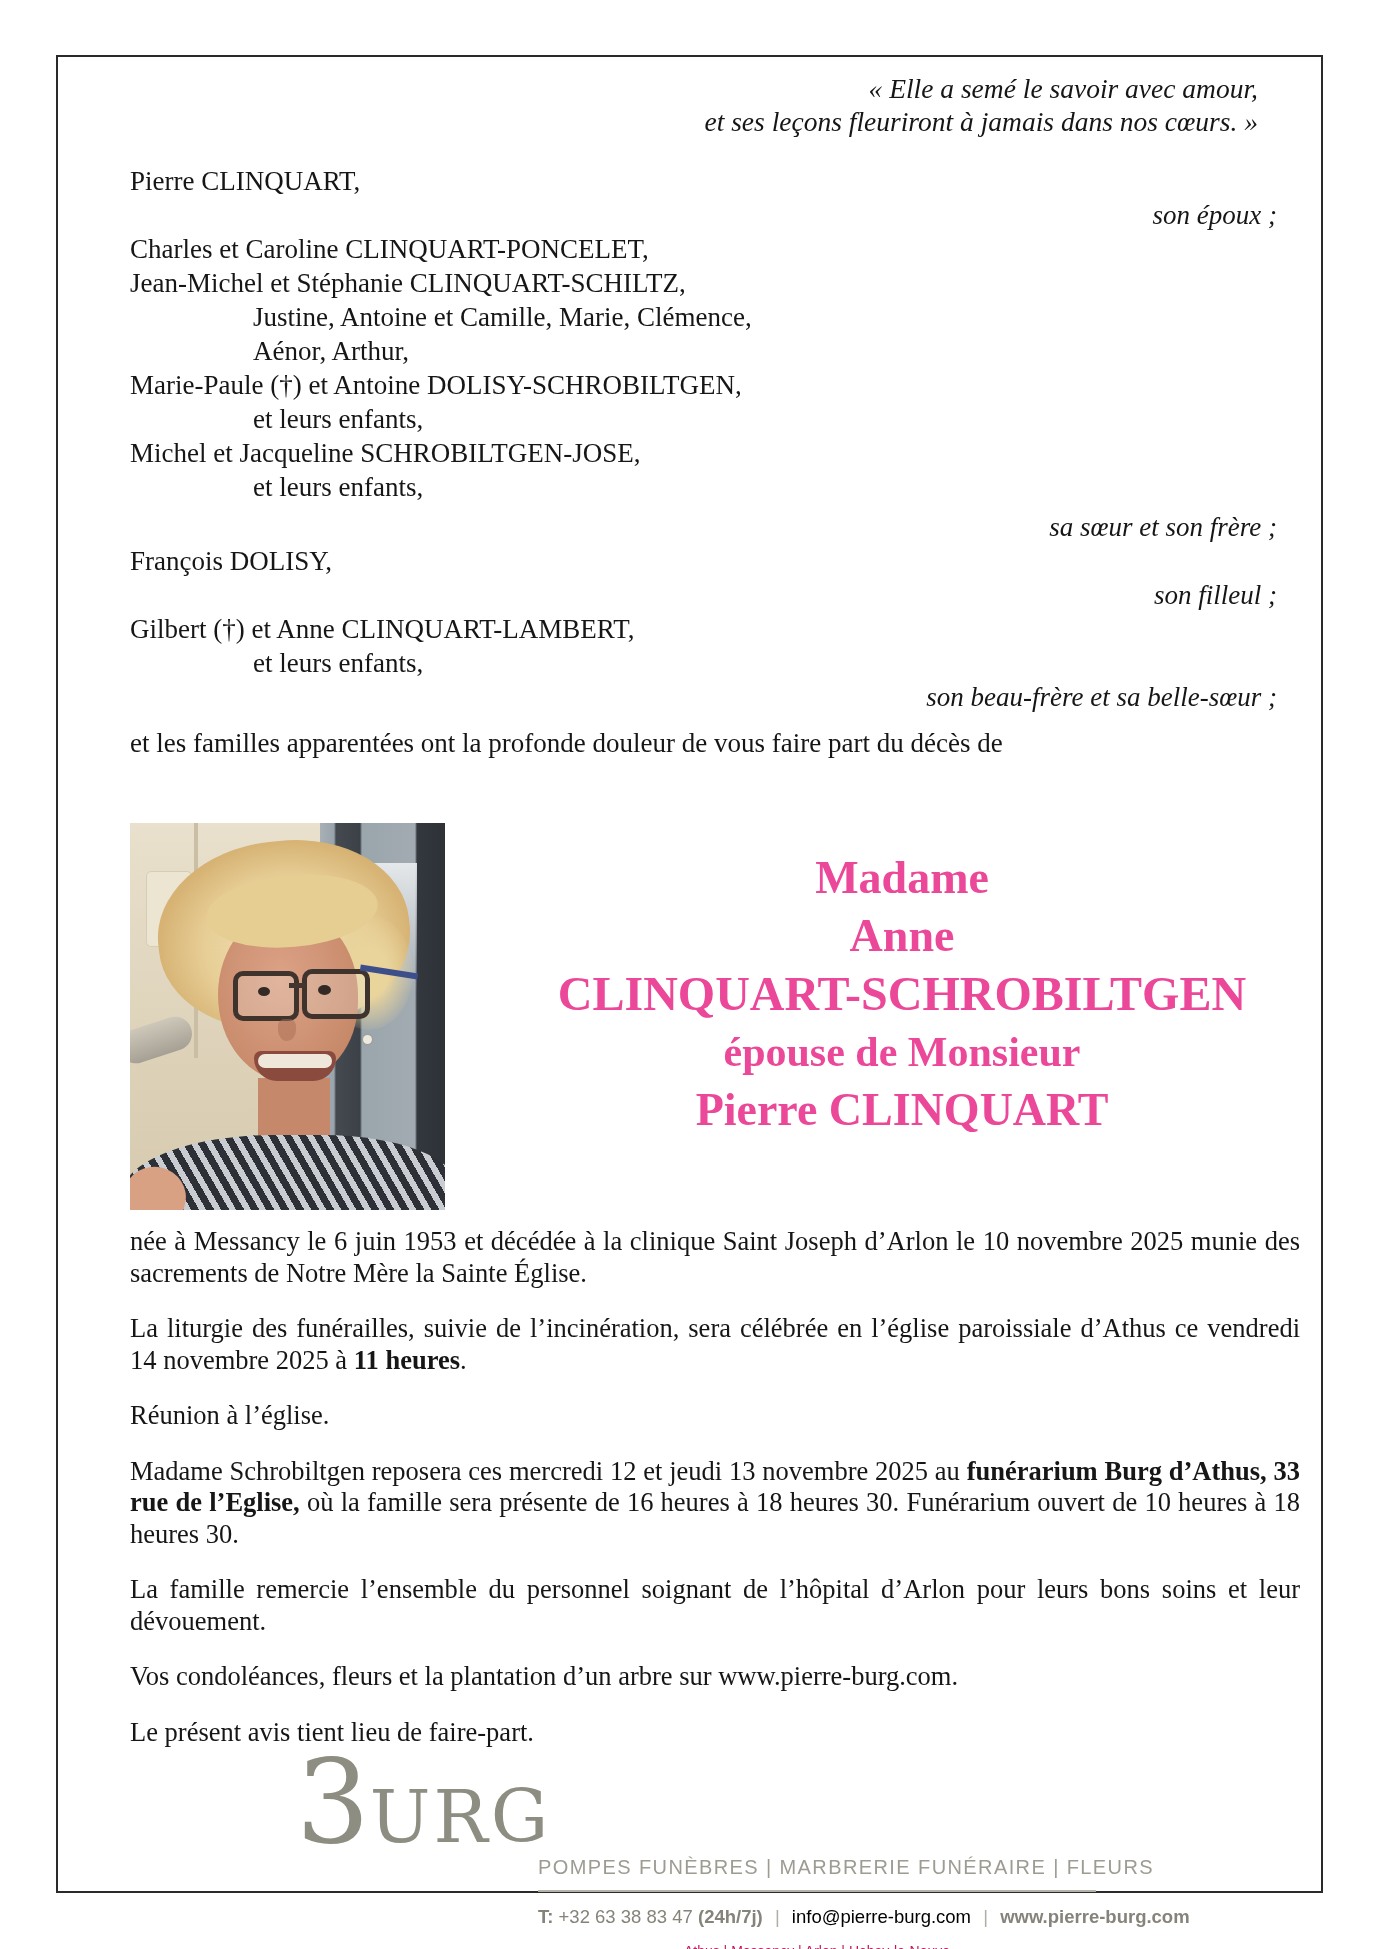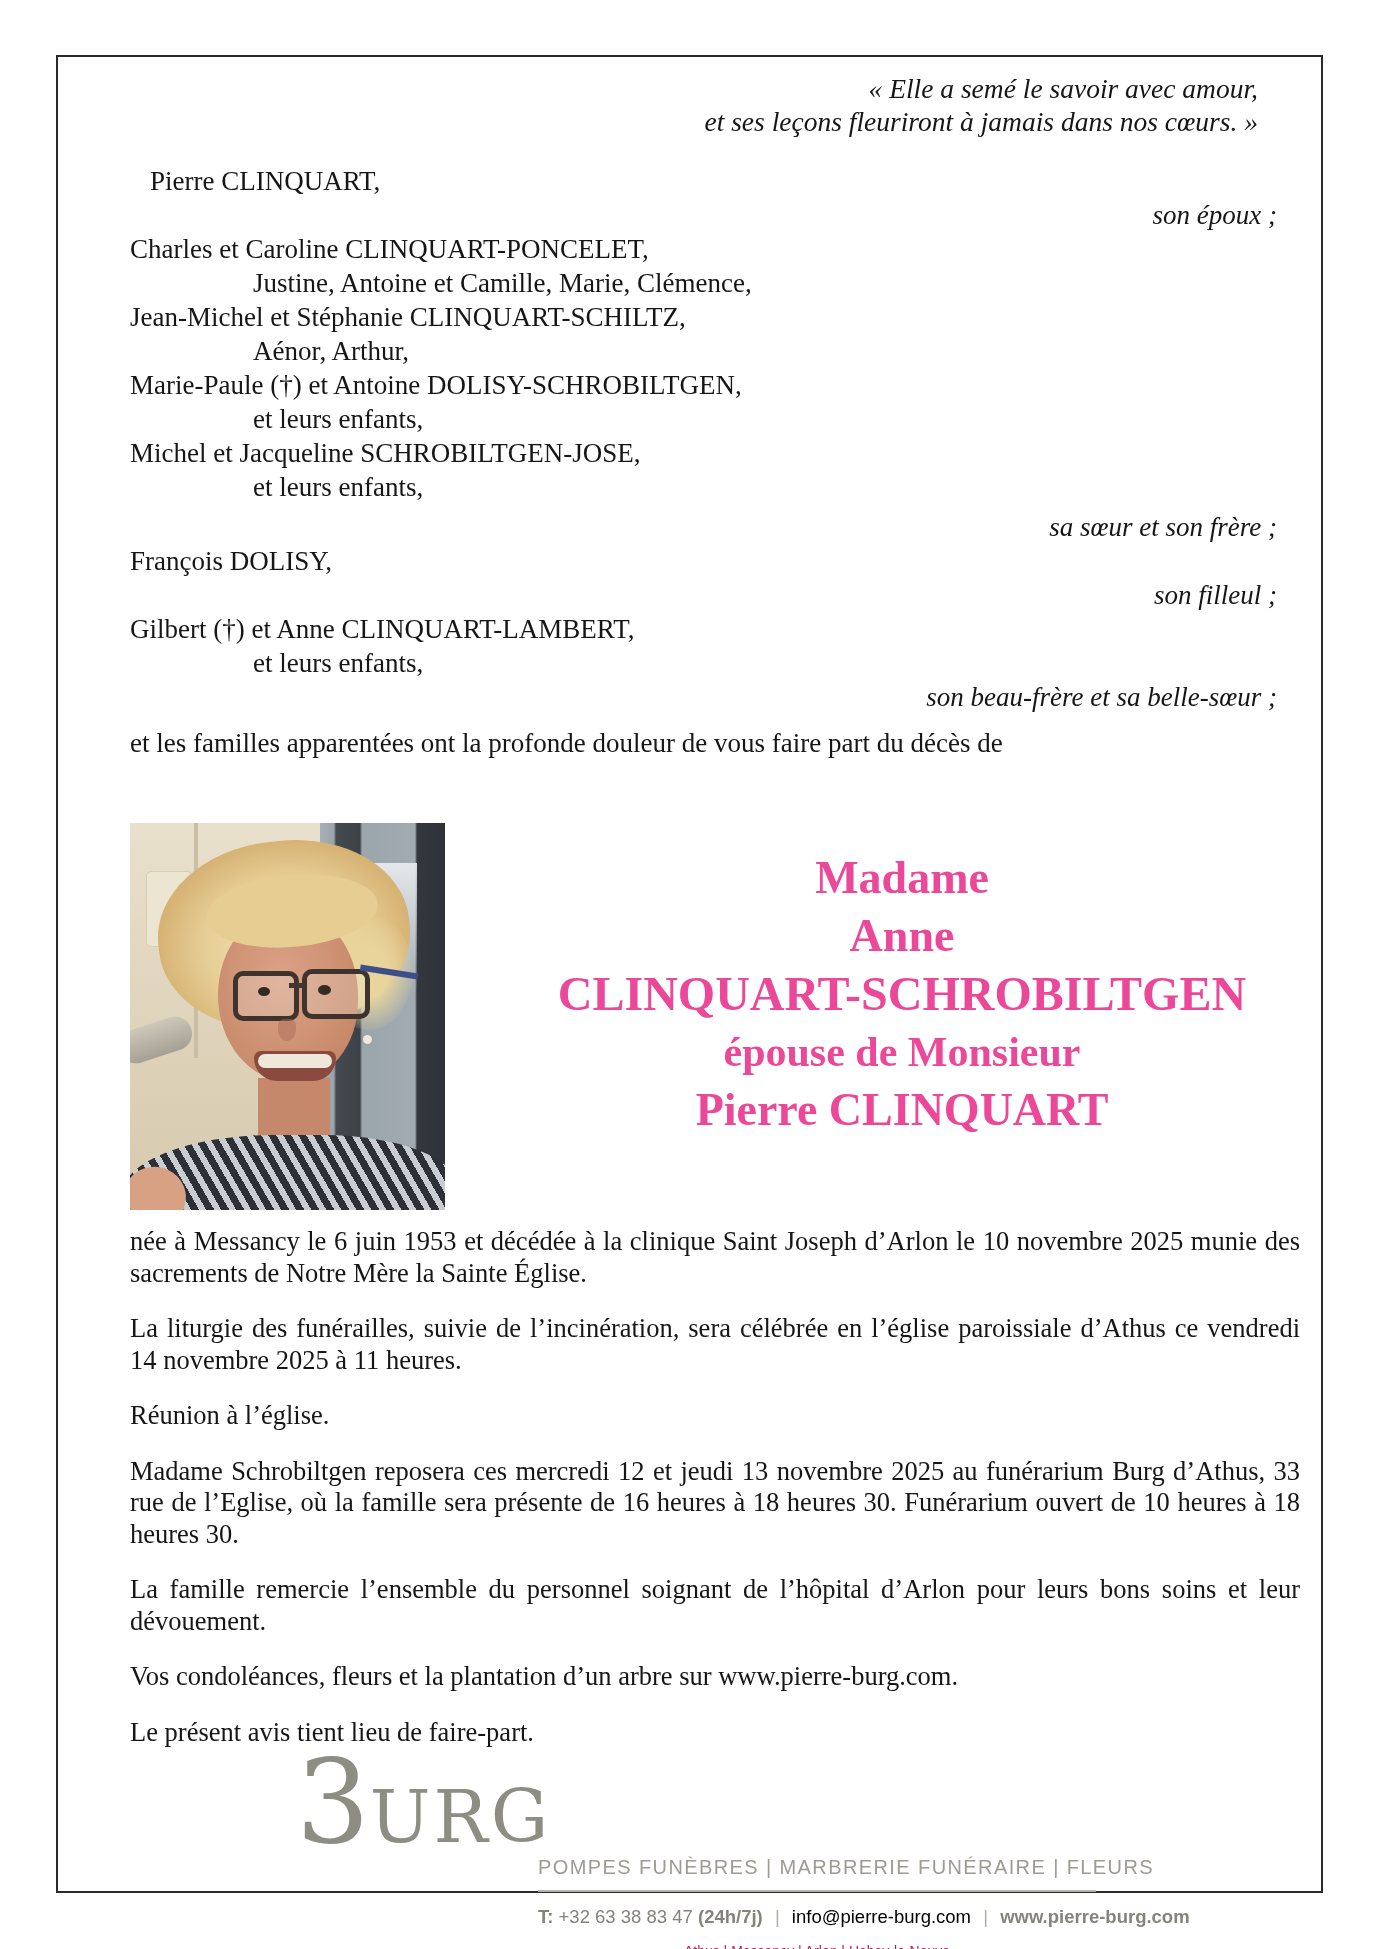--- a/index.html
+++ b/index.html
@@ -7,21 +7,21 @@
         font-family:"Liberation Serif",serif;color:#161616;overflow:hidden;}
   .frame{position:absolute;left:56px;top:55px;width:1267px;height:1838px;
          border:2px solid #2a2a2a;box-sizing:border-box;}
 
   
   .lines{position:absolute;left:130px;top:72px;width:1170px;font-size:27px;}
   .ln{line-height:34px;white-space:nowrap;}
   .ind{padding-left:123px;}
   .rel{text-align:right;font-style:italic;padding-right:23px;white-space:nowrap;}
   .quote-line{text-align:right;font-style:italic;padding-right:42px;line-height:33px;font-size:27.5px;}
-  .mt26{margin-top:26px;margin-left:20px;}
+  .mt26{margin-top:26px;}
   .mt6{margin-top:6px;}
   .mt12{margin-top:12px;}
   .wrap{white-space:normal;}
 
   
   .photo{position:absolute;left:130px;top:823px;width:315px;height:387px;overflow:hidden;
          background:linear-gradient(180deg,#e9e0cd 0%,#ded3ba 55%,#d6c9ae 100%);}
   .photo div{position:absolute;}
   .ph-seam{left:64px;top:0;width:4px;height:235px;background:#cabfa4;}
   .ph-switch{left:16px;top:48px;width:44px;height:74px;background:#ece5d2;
@@ -68,21 +68,21 @@
   .t-madame{font-size:46px;}
   .t-first{font-size:46px;}
   .t-surname{font-size:48px;}
   .t-epouse{font-size:42px;}
   .t-spouse{font-size:46px;}
 
   
   .paras{position:absolute;left:130px;top:1226px;width:1170px;font-size:26.5px;
          line-height:31.5px;text-align:justify;}
   .paras p{margin:0 0 24px 0;}
-  .b{font-weight:normal;margin-top:16px;}
+  .b{font-weight:bold;margin-top:16px;}
 
   
   .logo{position:absolute;left:296px;top:1752px;color:#8d8d81;
         font-family:"DejaVu Serif",serif;white-space:nowrap;}
   .logo3{font-size:116px;line-height:100px;}
   .logourg{font-size:72px;letter-spacing:3px;}
   .f-right{position:absolute;left:538px;top:1854px;width:558px;
            font-family:"Liberation Sans",sans-serif;}
   .f-services{font-size:20px;letter-spacing:1.4px;color:#9d9b92;line-height:26px;white-space:nowrap;}
   .f-divider{margin-top:10px;width:100%;height:2px;background:#b5b3aa;}
@@ -99,22 +99,22 @@
 <div class="page">
   <div class="frame"></div>
 
   <div class="lines">
     <div class="ln quote-line">« Elle a semé le savoir avec amour,</div>
     <div class="ln quote-line">et ses leçons fleuriront à jamais dans nos cœurs. »</div>
 
     <div class="ln mt26">Pierre CLINQUART,</div>
     <div class="ln rel">son époux ;</div>
     <div class="ln">Charles et Caroline CLINQUART-PONCELET,</div>
+    <div class="ln">Jean-Michel et Stéphanie CLINQUART-SCHILTZ,</div>
     <div class="ln ind">Justine, Antoine et Camille, Marie, Clémence,</div>
-    <div class="ln">Jean-Michel et Stéphanie CLINQUART-SCHILTZ,</div>
     <div class="ln ind">Aénor, Arthur,</div>
     <div class="ln">Marie-Paule (†) et Antoine DOLISY-SCHROBILTGEN,</div>
     <div class="ln ind">et leurs enfants,</div>
     <div class="ln">Michel et Jacqueline SCHROBILTGEN-JOSE,</div>
     <div class="ln ind">et leurs enfants,</div>
     <div class="ln rel mt6">sa sœur et son frère ;</div>
     <div class="ln">François DOLISY,</div>
     <div class="ln rel">son filleul ;</div>
     <div class="ln">Gilbert (†) et Anne CLINQUART-LAMBERT,</div>
     <div class="ln ind">et leurs enfants,</div>

